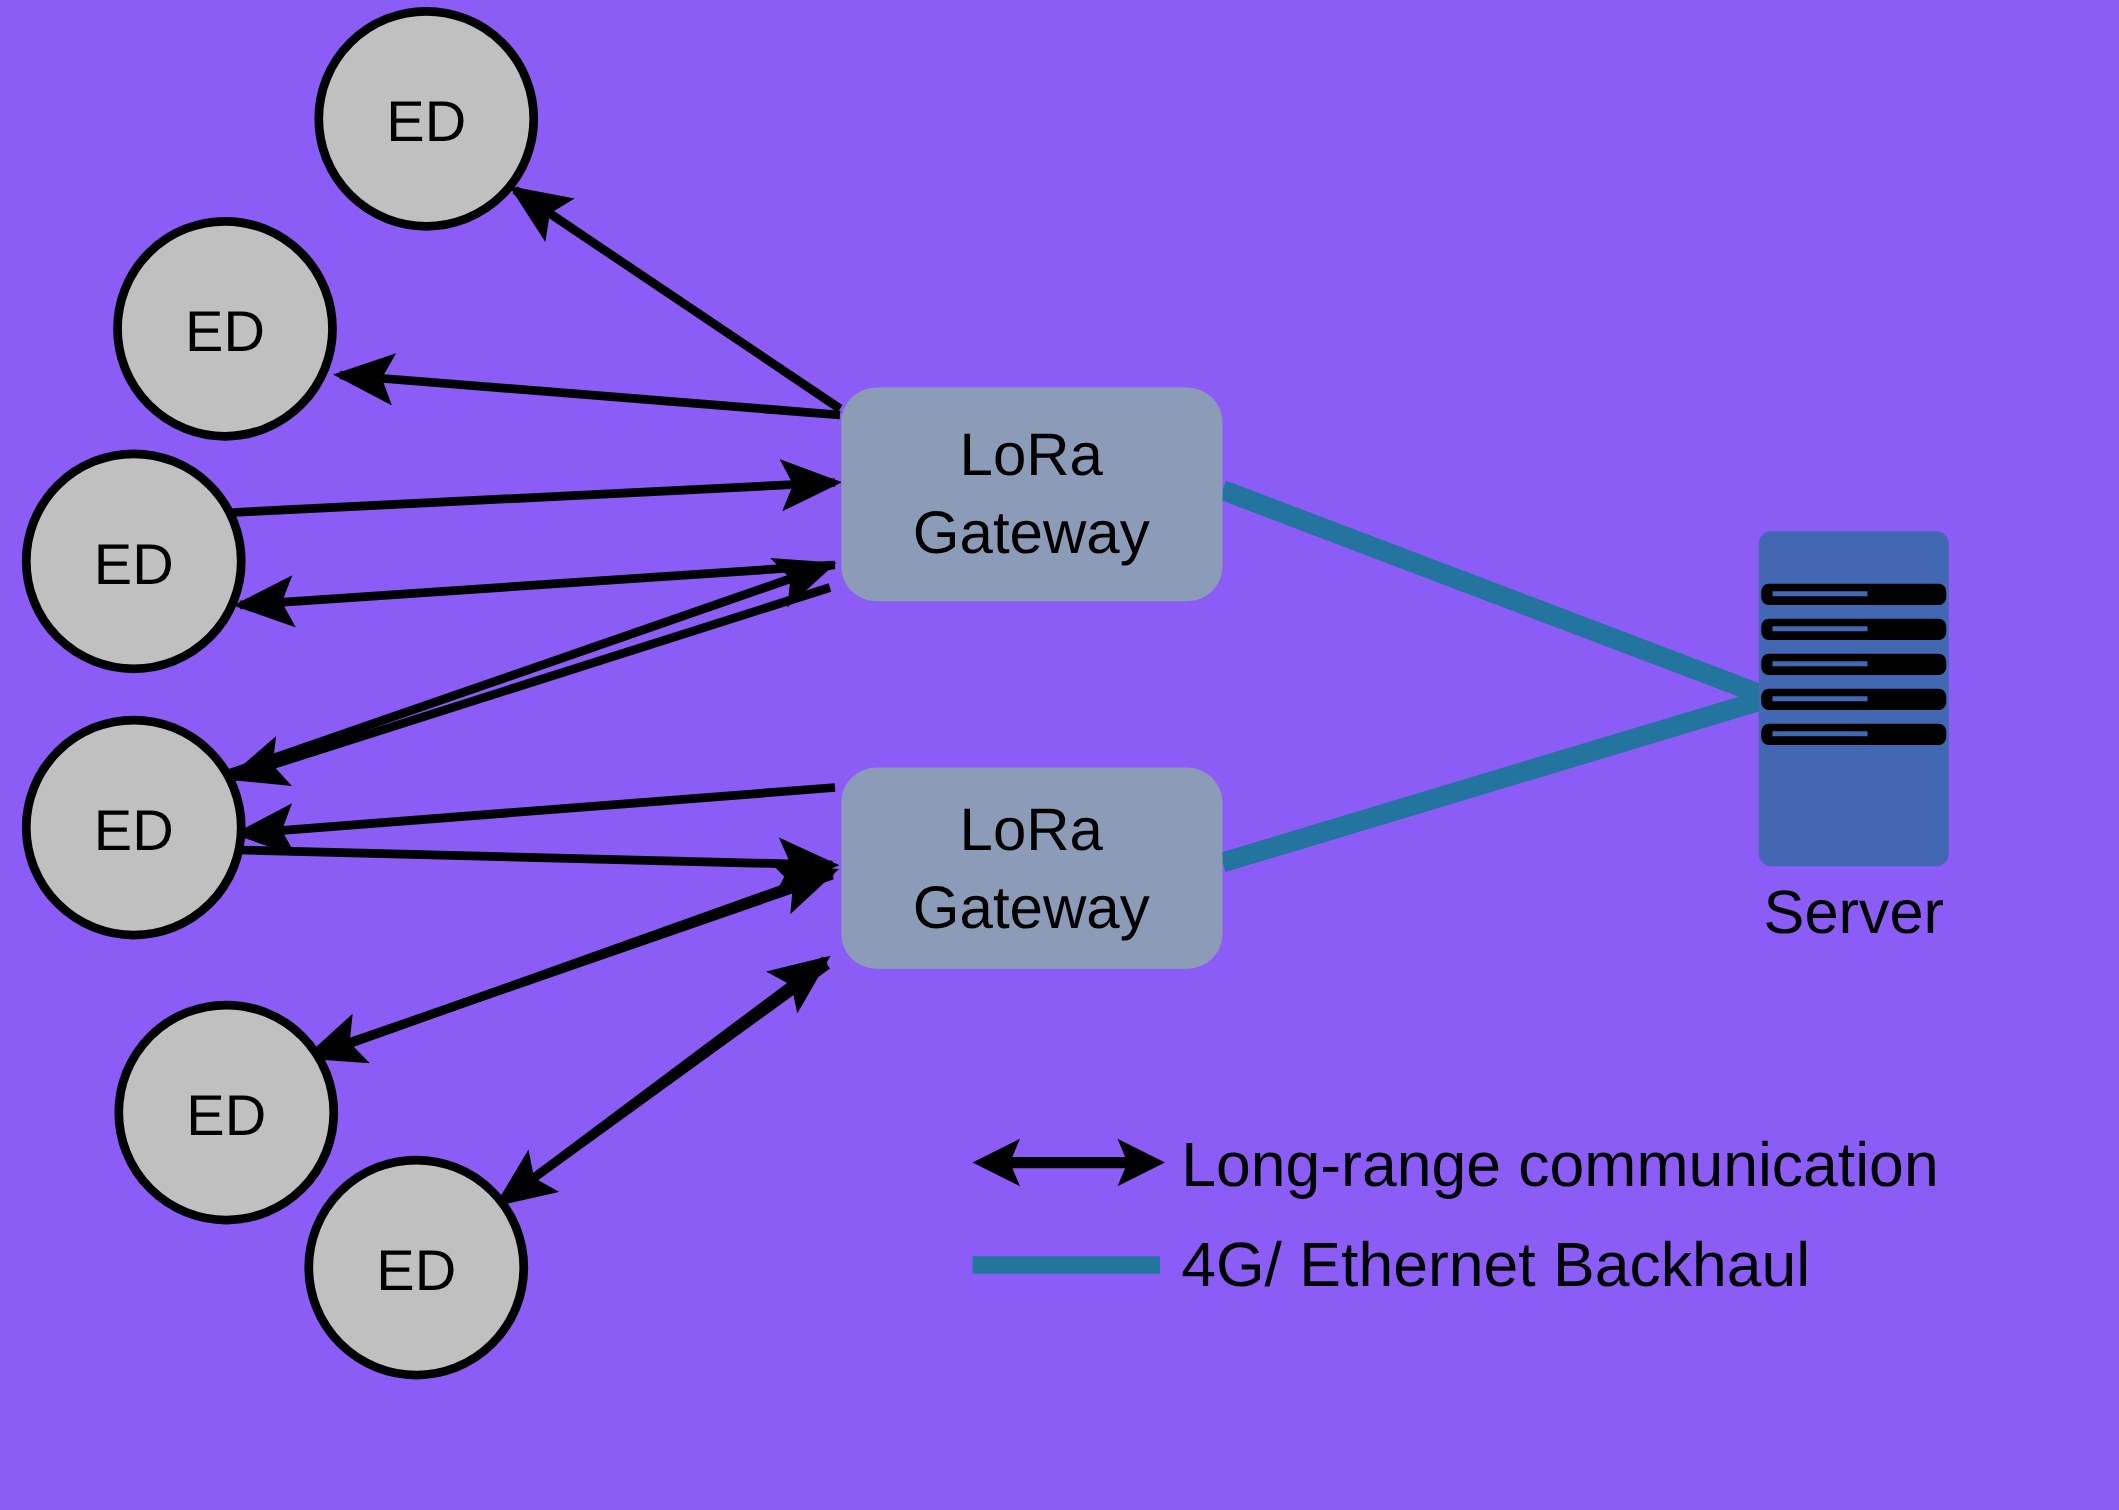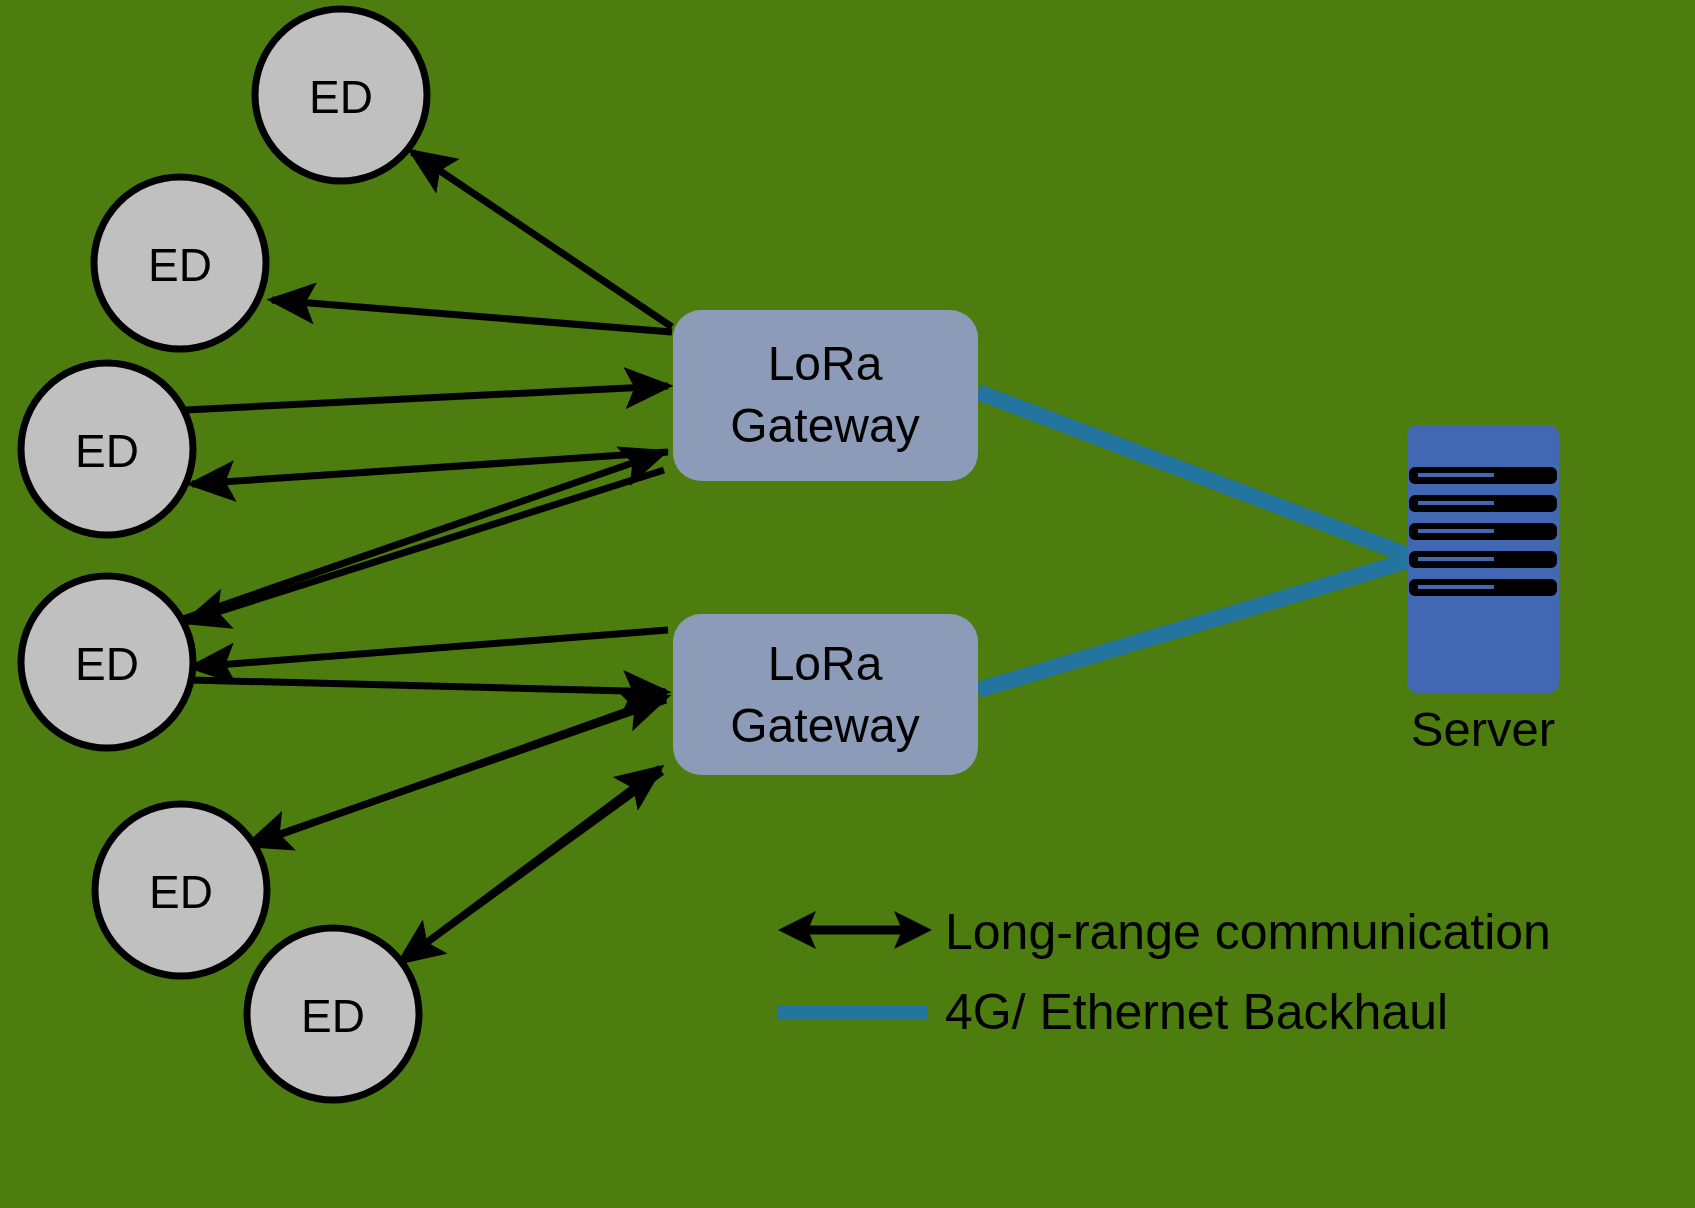--- a/index.html
+++ b/index.html
@@ -4,21 +4,21 @@
 <style>
   html, body {
     margin: 0;
     padding: 0;
     background: #ffffff;
   }
   #canvas {
     position: relative;
     width: 1695px;
     height: 1208px;
-    background: #4d7c0f;
+    background: #8b5cf6;
     overflow: hidden;
     font-family: "Liberation Sans", sans-serif;
   }
   #diagram-svg {
     position: absolute;
     left: 0;
     top: 0;
     width: 1695px;
     height: 1208px;
   }

